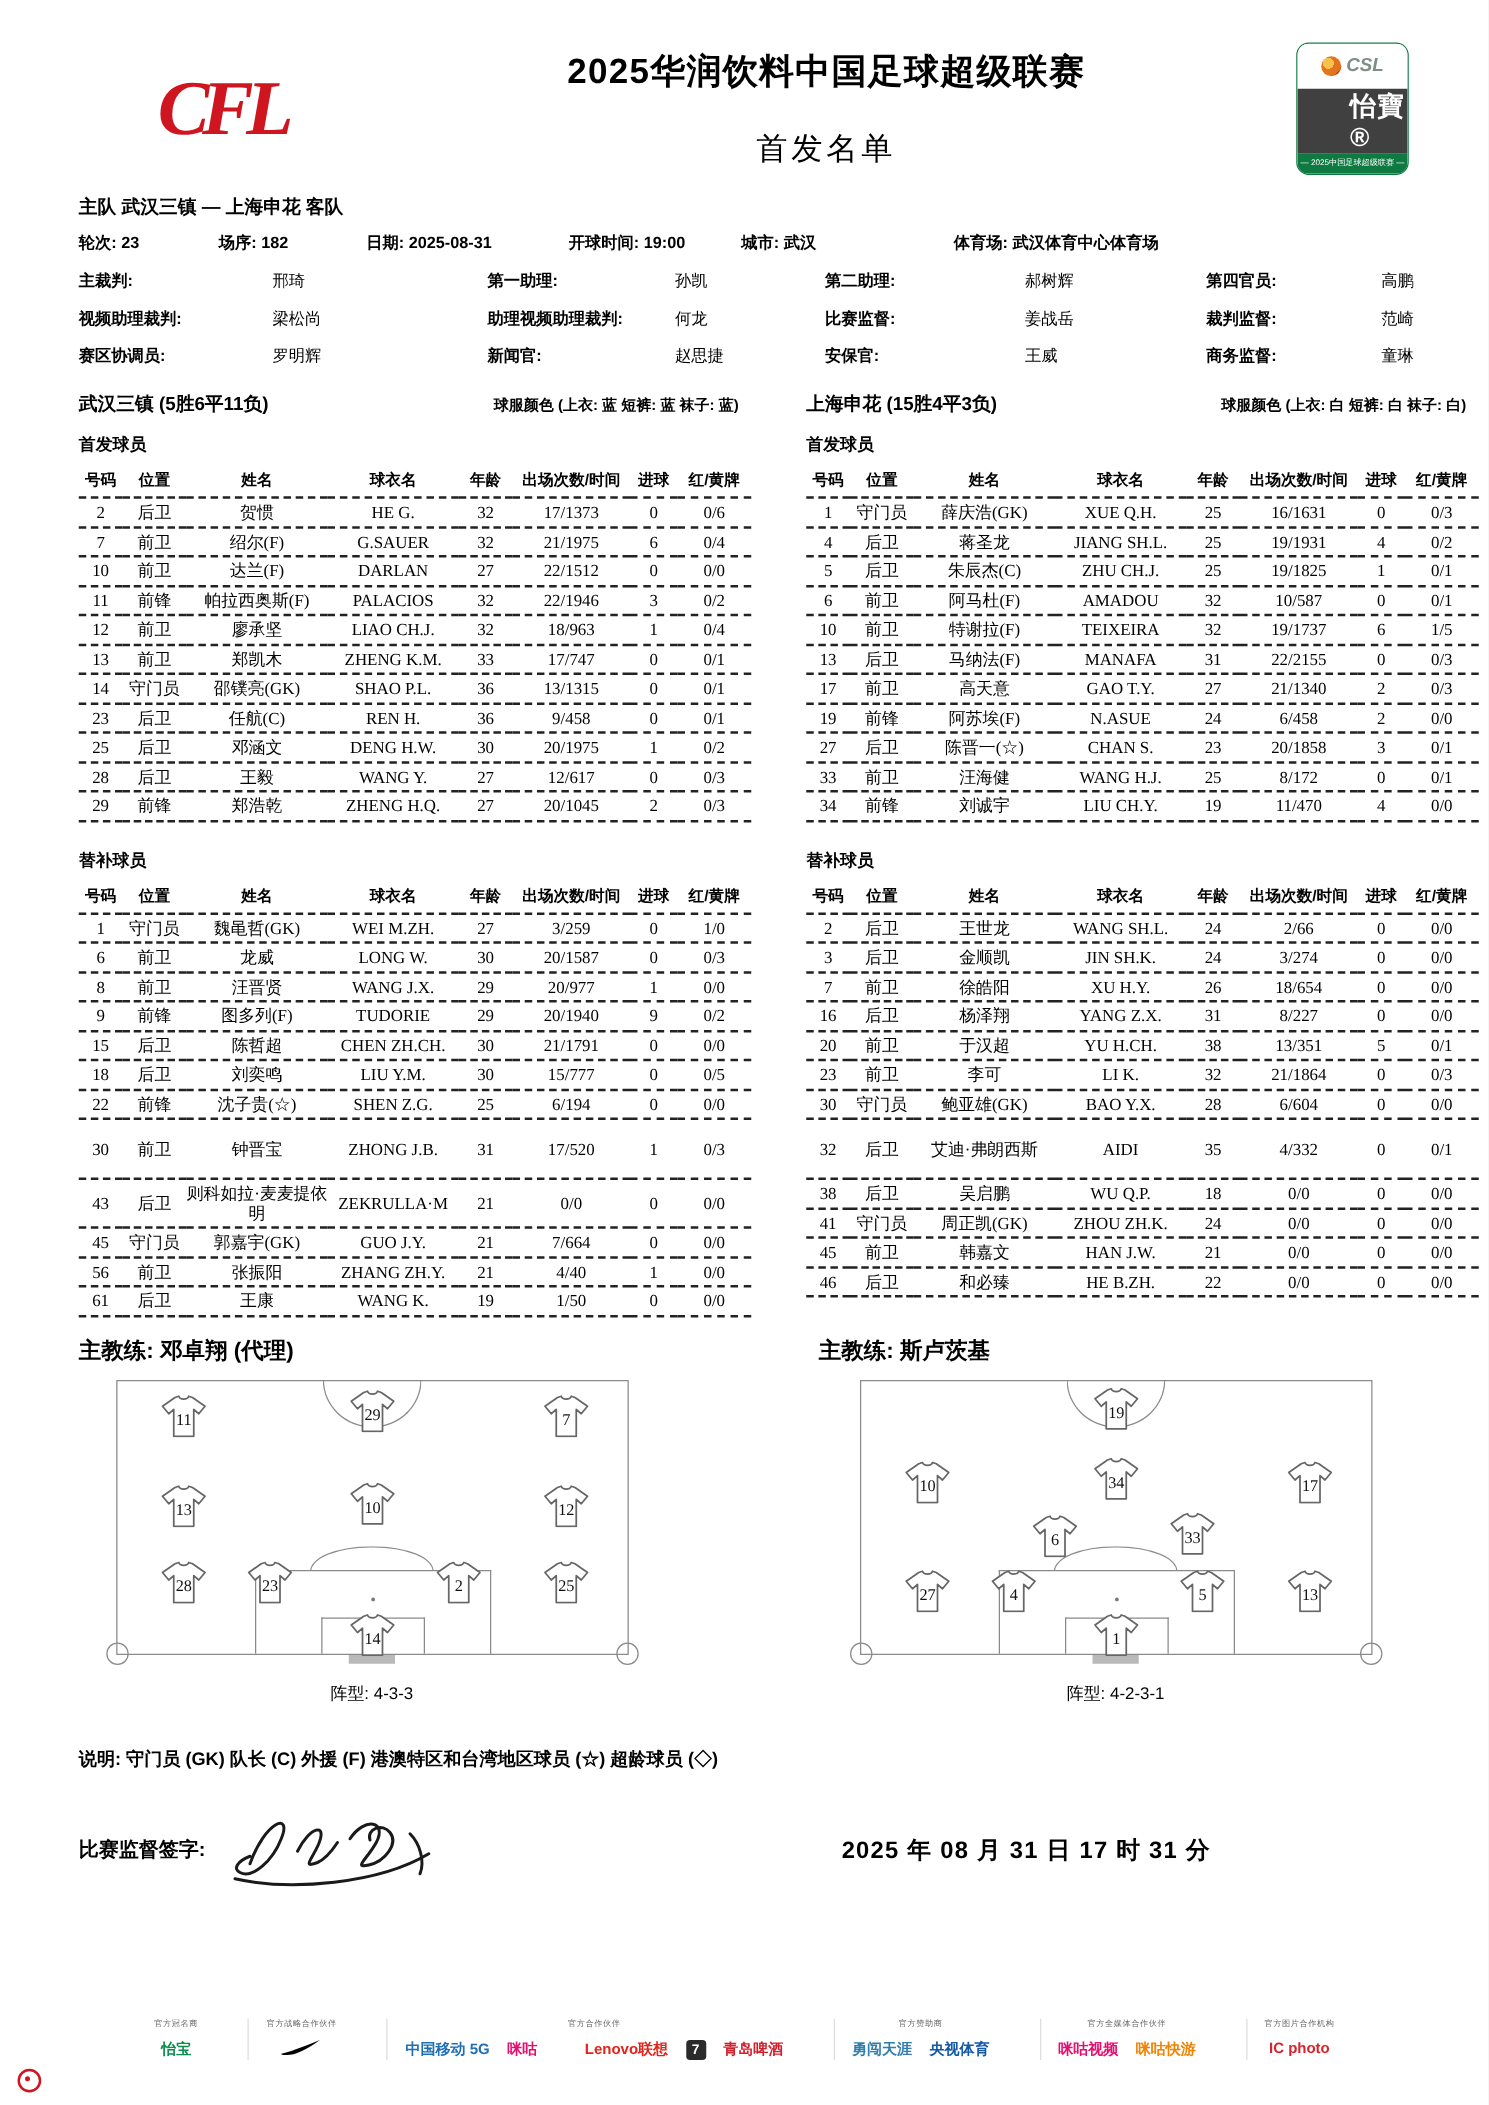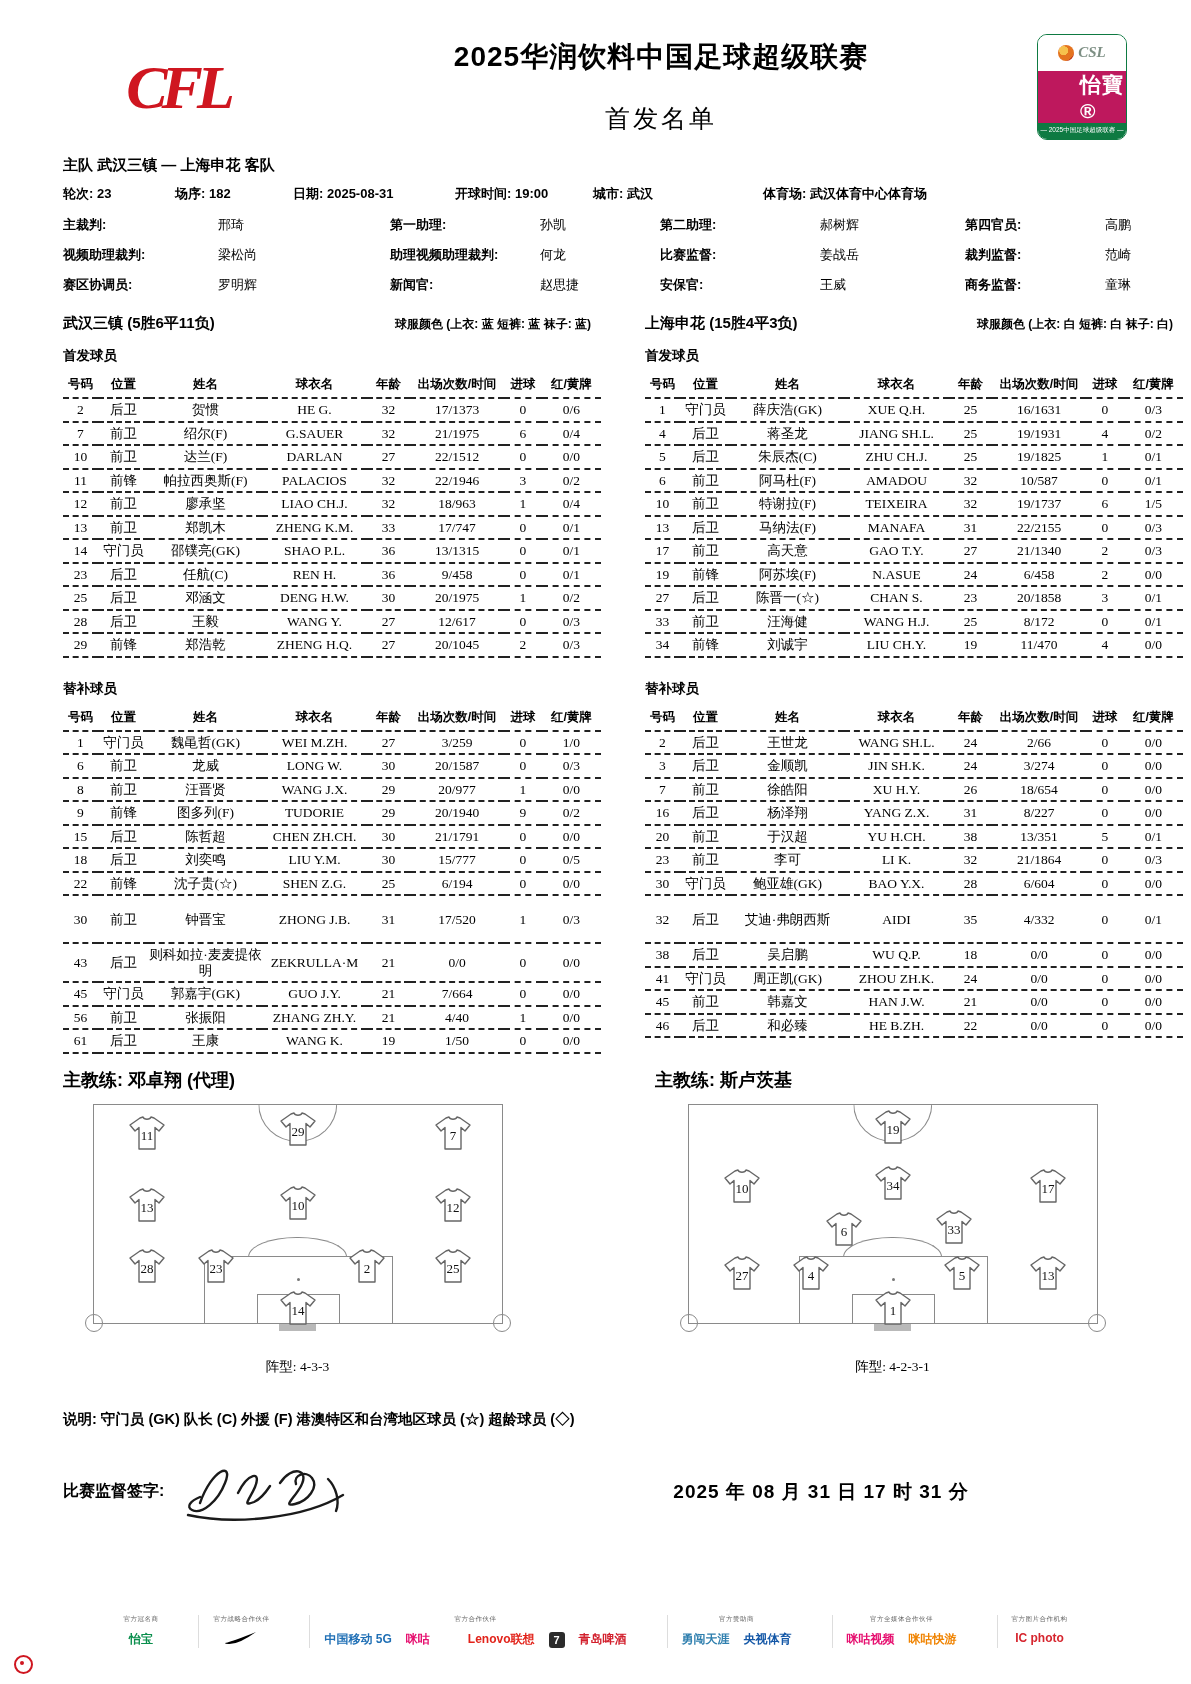--- a/index.html
+++ b/index.html
@@ -13,22 +13,22 @@
   .cfl-ball{position:absolute;left:14px;bottom:10px;width:15px;height:15px;border:2px solid #cf1620;
             border-radius:50%;background:#fff;}
   .cfl-ball:after{content:"";position:absolute;left:4px;top:4px;width:4px;height:4px;background:#cf1620;border-radius:50%;}
   .titles{flex:1;text-align:center;padding-top:4px;}
   .title{font-size:28px;font-weight:bold;letter-spacing:1px;}
   .subtitle{font-size:25px;font-weight:normal;margin-top:26px;letter-spacing:3px;}
   .csl-badge{width:88px;height:104px;border:1px solid #0e7a42;border-radius:10px;overflow:hidden;
              display:flex;flex-direction:column;flex-shrink:0;}
   .csl-top{background:#fff;height:40px;display:flex;align-items:center;justify-content:center;gap:4px;}
   .csl-ball{width:16px;height:16px;border-radius:50%;background:radial-gradient(circle at 35% 35%,#f6c14d 0 30%,#e4731f 31% 70%,#c43c18 71% 100%);}
-  .csl-word{font-style:italic;font-weight:bold;font-size:15px;color:#7d8f84;font-family:Liberation Serif, serif;}
-  .csl-mid{background:#be185d;flex:1;display:flex;align-items:flex-start;justify-content:center;padding-left:42px;}
+  .csl-word{font-style:italic;font-weight:bold;font-size:15px;color:#7d8f84;}
+  .csl-mid{background:#404040;flex:1;display:flex;align-items:flex-start;justify-content:center;padding-left:42px;}
   .csl-brand{color:#fff;font-weight:bold;font-size:21px;letter-spacing:1px;}
   .csl-bot{background:#0e7a42;height:18px;display:flex;align-items:center;justify-content:center;}
   .csl-year{color:#fff;font-size:6.5px;white-space:nowrap;}
   
   .matchup{padding:16px 0 0 63px;font-size:15px;font-weight:bold;}
   .inforow{display:grid;grid-template-columns:112px 118px 162px 138px 170px auto;
            padding:10px 0 0 63px;font-size:13px;font-weight:bold;}
   .offgrid{display:grid;grid-template-columns:155px 172px 150px 120px 160px 145px 140px auto;
            padding:7px 0 0 63px;font-size:13px;row-gap:12px;margin-top:6px;}
   .offgrid .lab{font-weight:bold;}
@@ -66,21 +66,21 @@
   .pen-arc{position:absolute;bottom:30%;left:50%;transform:translateX(-50%);width:24%;height:9%;
            border:1.5px solid #8a8a8a;border-bottom:none;border-radius:100% 100% 0 0/200% 200% 0 0;}
   .goal-box{position:absolute;bottom:0;left:40%;width:20%;height:13%;border:1.5px solid #8a8a8a;border-bottom:none;}
   .goal-bar{position:absolute;bottom:-8px;left:45.5%;width:9%;height:7px;background:#b9b9b9;}
   .pen-spot{position:absolute;bottom:19%;left:50%;width:3px;height:3px;margin-left:-1px;background:#777;border-radius:50%;}
   .corner{position:absolute;width:16px;height:16px;border:1.5px solid #8a8a8a;border-radius:50%;}
   .corner.bl{left:-9px;bottom:-9px;} .corner.br{right:-9px;bottom:-9px;}
   .jersey{position:absolute;width:38px;height:34px;transform:translate(-50%,-50%);}
   .formrow{display:flex;padding:22px 0 0 0;}
   .formrow .fhalf{width:595px;text-align:center;font-size:13.5px;}
-  .formrow .flab{font-family:Liberation Serif, serif;margin-top:12px;}
+  .formrow .flab{font-family:Liberation Sans, sans-serif;}
   
   .note{padding:34px 0 0 63px;font-size:14.5px;font-weight:bold;}
   .signrow{display:flex;align-items:center;padding:28px 0 0 63px;}
   .signlabel{font-size:16px;font-weight:bold;}
   .sig{margin-left:14px;}
   .datetime{font-size:19px;font-weight:bold;margin-left:305px;letter-spacing:1px;}
   
   .sponsors{position:absolute;left:0;right:0;bottom:36px;display:flex;justify-content:center;gap:26px;padding:0 40px;}
   .sgroup{display:flex;flex-direction:column;align-items:center;gap:7px;padding:0 14px;border-left:1px solid #ddd;}
   .sgroup:first-child{border-left:none;}

